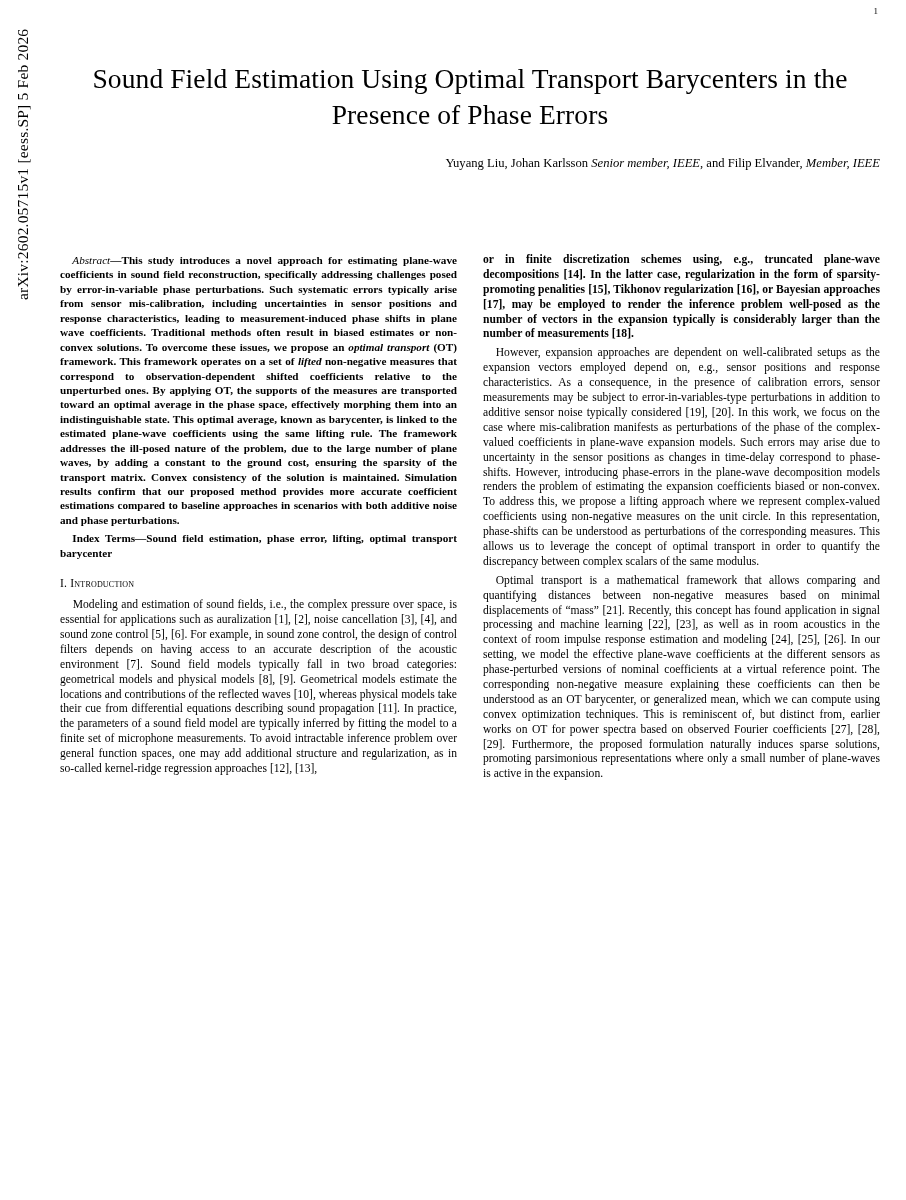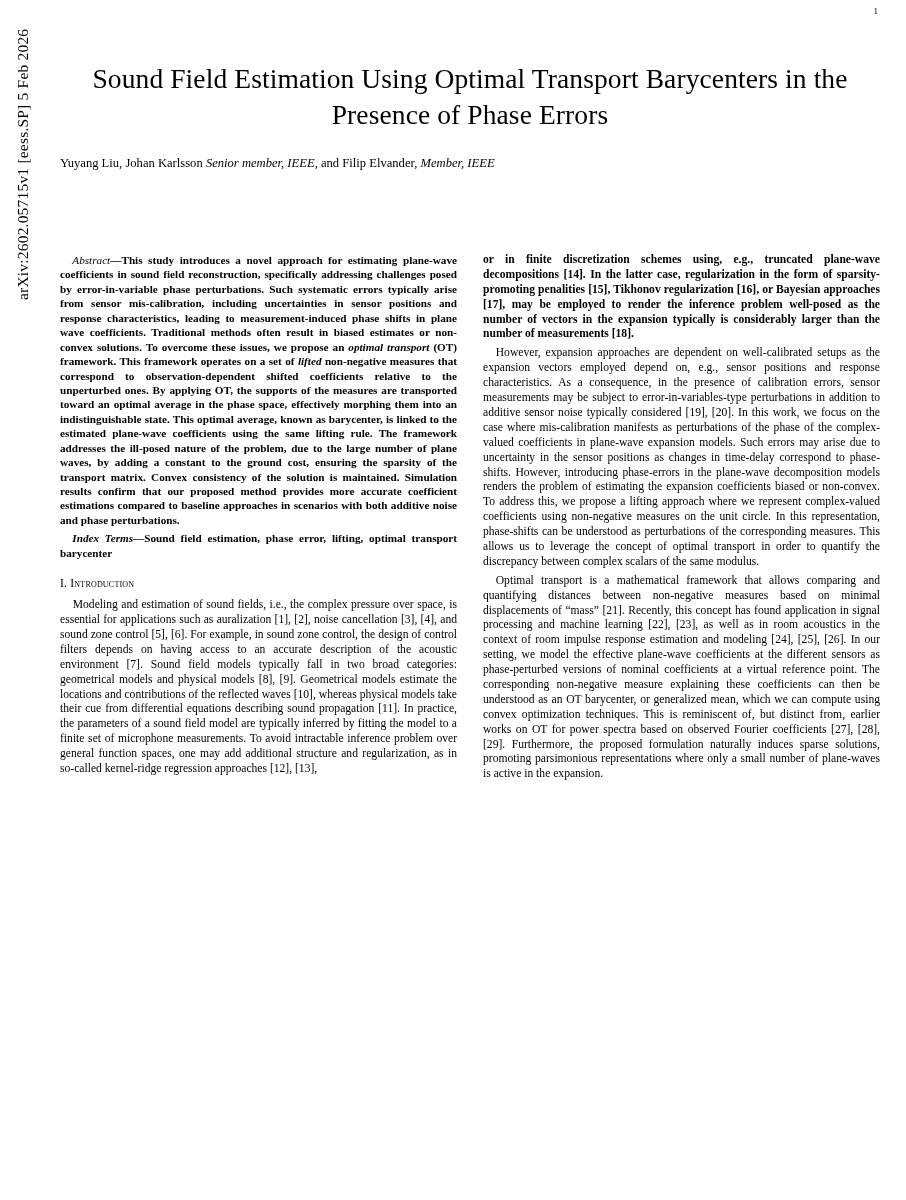--- a/index.html
+++ b/index.html
@@ -48,21 +48,21 @@
   .title {
     text-align: center;
     font-size: 27.5px;
     line-height: 1.32;
     margin-top: 46px;
     font-family: "Liberation Serif", serif;
     font-weight: normal;
     letter-spacing: 0.1px;
   }
   .authors {
-    text-align: left;
+    text-align: right;
     font-size: 12.6px;
     margin-top: 22px;
     font-family: "Liberation Serif", serif;
   }
   .authors .sc {
     font-style: italic;
   }
   .columns {
     position: absolute;
     top: 238px;
@@ -101,21 +101,20 @@
   }
   .indexterms {
     font-weight: bold;
     font-size: 11.2px;
     line-height: 1.29;
     text-align: justify;
     margin: 0.85em 0 0 0;
     text-indent: 1.1em;
   }
   .indexterms .lead {
-    font-style: italic;
     font-weight: bold;
   }
   .section-head {
     font-size: 11.6px;
     margin: 1.5em 0 0.5em 0;
     font-variant: small-caps;
     letter-spacing: 0.2px;
   }
   .col p.first {
     text-indent: 1.1em;

